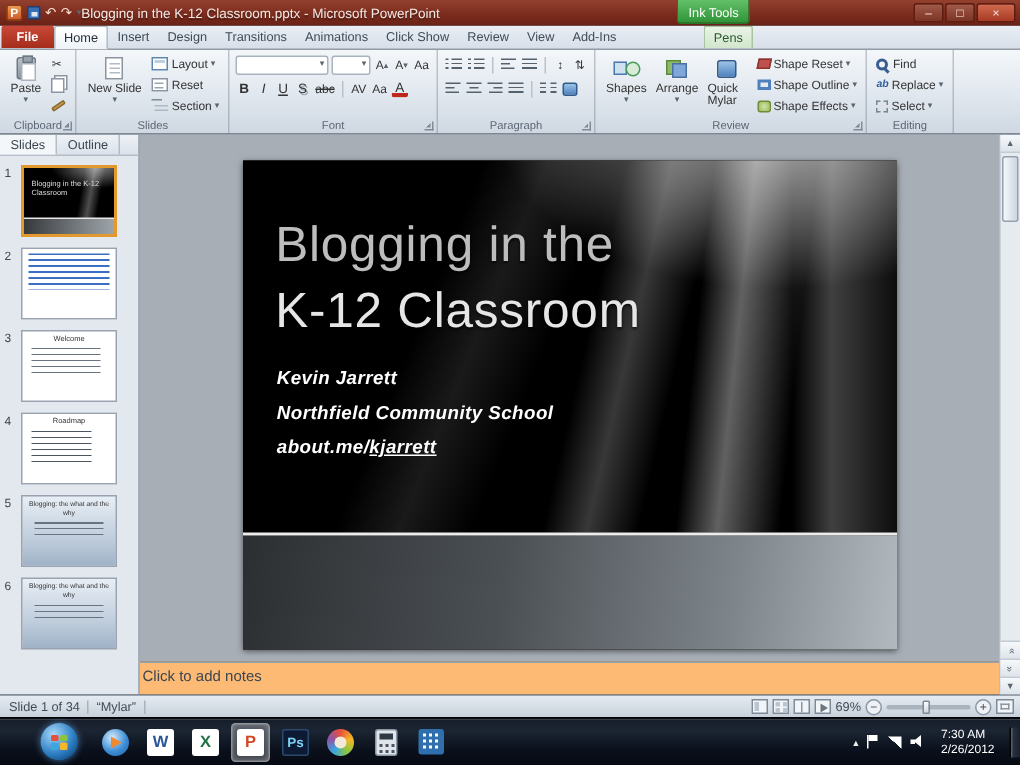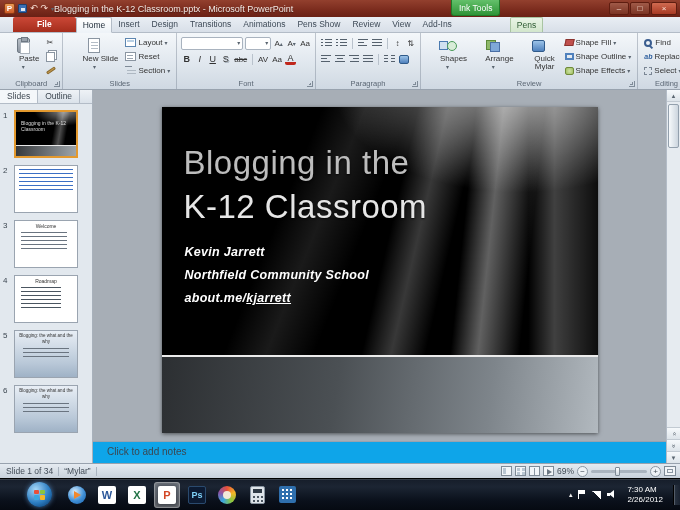--- a/index.html
+++ b/index.html
@@ -24,43 +24,43 @@
   .win-btns { display:flex; gap:1px; padding-right:3px; }
   .wbtn { width:20px; height:13px; background:linear-gradient(#a05a48,#7c3424); border:1px solid #5e1d10;
     border-radius:2px; color:#fde8dd; font-size:8px; text-align:center; line-height:12px; }
   .wbtn.close { background:linear-gradient(#d06a50,#a83a24); width:26px; }
 
   
   .ribbon-tabs { position:absolute; top:17px; left:0; right:0; height:16px;
     background:linear-gradient(#e9eef4,#d8dfe8); border-bottom:1px solid #b3bcc7;
     display:flex; align-items:flex-end; font-size:8.5px; color:#3e4a57; z-index:25; }
   .tab { padding:0 6px; height:15px; line-height:15px; white-space:nowrap; }
-  .tab.file { background:linear-gradient(#cb4837,#a52d1c); color:#fff; font-weight:bold; padding:0 24px;
-    border-radius:2px 2px 0 0; margin-left:13px; }
+  .tab.file { background:linear-gradient(#cb4837,#a52d1c); color:#fff; font-weight:bold; padding:0 10px;
+    border-radius:2px 2px 0 0; margin-left:1px; }
   .tab.active { background:linear-gradient(#ffffff,#eef3f8); border:1px solid #b3bcc7; border-bottom:1px solid #eef3f8;
     border-radius:2px 2px 0 0; color:#24303c; height:16px; margin-bottom:-1px; }
   .tab.pens { margin-left:52px; background:linear-gradient(#e9f4e6,#d2e6cc); border:1px solid #a9c4a2;
     border-bottom:none; border-radius:2px 2px 0 0; color:#2c5a31; }
 
   
   .ribbon { position:absolute; top:33px; left:0; right:0; height:57px;
     background:linear-gradient(#f4f7fa,#e0e7ee 55%,#cfd8e2); border-bottom:1px solid #98a2ae;
     display:flex; z-index:20; }
   .group { position:relative; display:flex; align-items:flex-start; padding:3px 4px 12px 4px;
     border-right:1px solid rgba(125,136,150,.45); }
   .group-label { position:absolute; bottom:1px; left:0; right:0; text-align:center;
     font-size:7.5px; color:#5b6774; white-space:nowrap; }
   .launcher { position:absolute; right:2px; bottom:2px; width:6px; height:6px;
     border-right:1px solid #7f8b98; border-bottom:1px solid #7f8b98; }
   .launcher:before { content:""; position:absolute; right:1px; bottom:1px; width:3px; height:3px;
     background:linear-gradient(135deg,transparent 50%,#7f8b98 50%); }
   .bigbtn { display:flex; flex-direction:column; align-items:center; font-size:8px; color:#333;
     padding:1px 3px; border-radius:2px; gap:1px; min-width:26px; }
   .bigbtn .bico { height:17px; display:flex; align-items:center; }
-  .blabel { text-align:center; line-height:8px; white-space:nowrap;margin-left:12px; }
+  .blabel { text-align:left; line-height:8px; white-space:nowrap; }
   .blabel.wrap { white-space:normal; width:26px; }
   .dd { font-size:6px; color:#5a6570; line-height:6px; }
   .vcol { display:flex; flex-direction:column; gap:1px; margin-left:2px; }
   .sbtn { display:flex; align-items:center; gap:2px; height:13px; padding:0 2px; border-radius:2px;
     font-size:8px; color:#333; white-space:nowrap; }
   .vstack { display:flex; flex-direction:column; gap:2px; }
   .hrow { display:flex; align-items:center; gap:2px; height:14px; }
   .sep-v { width:1px; height:11px; background:#b9c2cc; margin:0 2px; }
 
   
@@ -172,22 +172,22 @@
   .slide-floor { position:absolute; left:0; right:0; bottom:0; height:78px; border-top:2px solid #ececec;
     background:linear-gradient(97deg,#2c2f32 0%,#4b5054 40%,#7e858b 75%,#b2b9bf 100%); }
   .slide-title { position:absolute; left:22px; top:34px; font-size:33px; line-height:44px; letter-spacing:.5px; }
   .slide-title .l1 { color:#bdbdbd; text-shadow:0 1px 2px rgba(0,0,0,.7); }
   .slide-title .l2 { color:#e6e6e6; text-shadow:0 1px 2px rgba(0,0,0,.7); }
   .slide-sub { position:absolute; left:23px; top:134px; font-size:12.5px; line-height:23px;
     font-style:italic; font-weight:bold; color:#fff; letter-spacing:.3px; }
   .slide-sub .link-part { text-decoration:underline; }
 
   
-  .notes { position:absolute; left:93px; right:14px; bottom:47px; height:22px; background:#0ea5e9;
-    border-top:1px solid #98a2ae; font-size:10px; color:#3c4650; padding:4px 14px; }
+  .notes { position:absolute; left:93px; right:14px; bottom:47px; height:22px; background:#fdba74;
+    border-top:1px solid #98a2ae; font-size:10px; color:#3c4650; padding:4px 2px; }
 
   
   .vscroll { position:absolute; right:0; top:90px; bottom:47px; width:14px; background:#e6ebf0;
     border-left:1px solid #b3bcc7; display:flex; flex-direction:column; }
   .vs-btn { height:12px; font-size:6px; color:#5b6671; text-align:center; line-height:12px;
     background:linear-gradient(#f6f9fb,#dde4ea); border-bottom:1px solid #c2cad2; }
   .vs-track { flex:1; position:relative; }
   .vs-thumb { position:absolute; top:2px; left:1px; right:1px; height:44px;
     background:linear-gradient(90deg,#f6f9fb,#ccd5de); border:1px solid #93a0ad; border-radius:2px; }
   .vs-bottom { border-top:1px solid #c2cad2; border-bottom:none; }
@@ -287,21 +287,21 @@
     </div>
   </div>
 
   <div class="ribbon-tabs">
     <div class="tab file">File</div>
     <div class="tab active">Home</div>
     <div class="tab">Insert</div>
     <div class="tab">Design</div>
     <div class="tab">Transitions</div>
     <div class="tab">Animations</div>
-    <div class="tab">Pens Show</div>
+    <div class="tab">Click Show</div>
     <div class="tab">Review</div>
     <div class="tab">View</div>
     <div class="tab">Add-Ins</div>
     <div class="tab pens">Pens</div>
   </div>
 
   <div class="ribbon">
 
     <div class="group">
       <div class="bigbtn">
@@ -453,21 +453,21 @@
       </div>
       <div class="bigbtn">
         <span class="bico">
             <span class="ico-qstyle"></span>
           </span>
         <span class="blabel wrap">Quick Mylar</span>
       </div>
       <div class="vcol">
         <span class="sbtn">
           <span class="ico-fill"></span>
-          <span>Shape Fill</span>
+          <span>Shape Reset</span>
           <span class="dd">▾</span>
         </span>
         <span class="sbtn">
           <span class="ico-outline"></span>
           <span>Shape Outline</span>
           <span class="dd">▾</span>
         </span>
         <span class="sbtn">
           <span class="ico-effects"></span>
           <span>Shape Effects</span>

